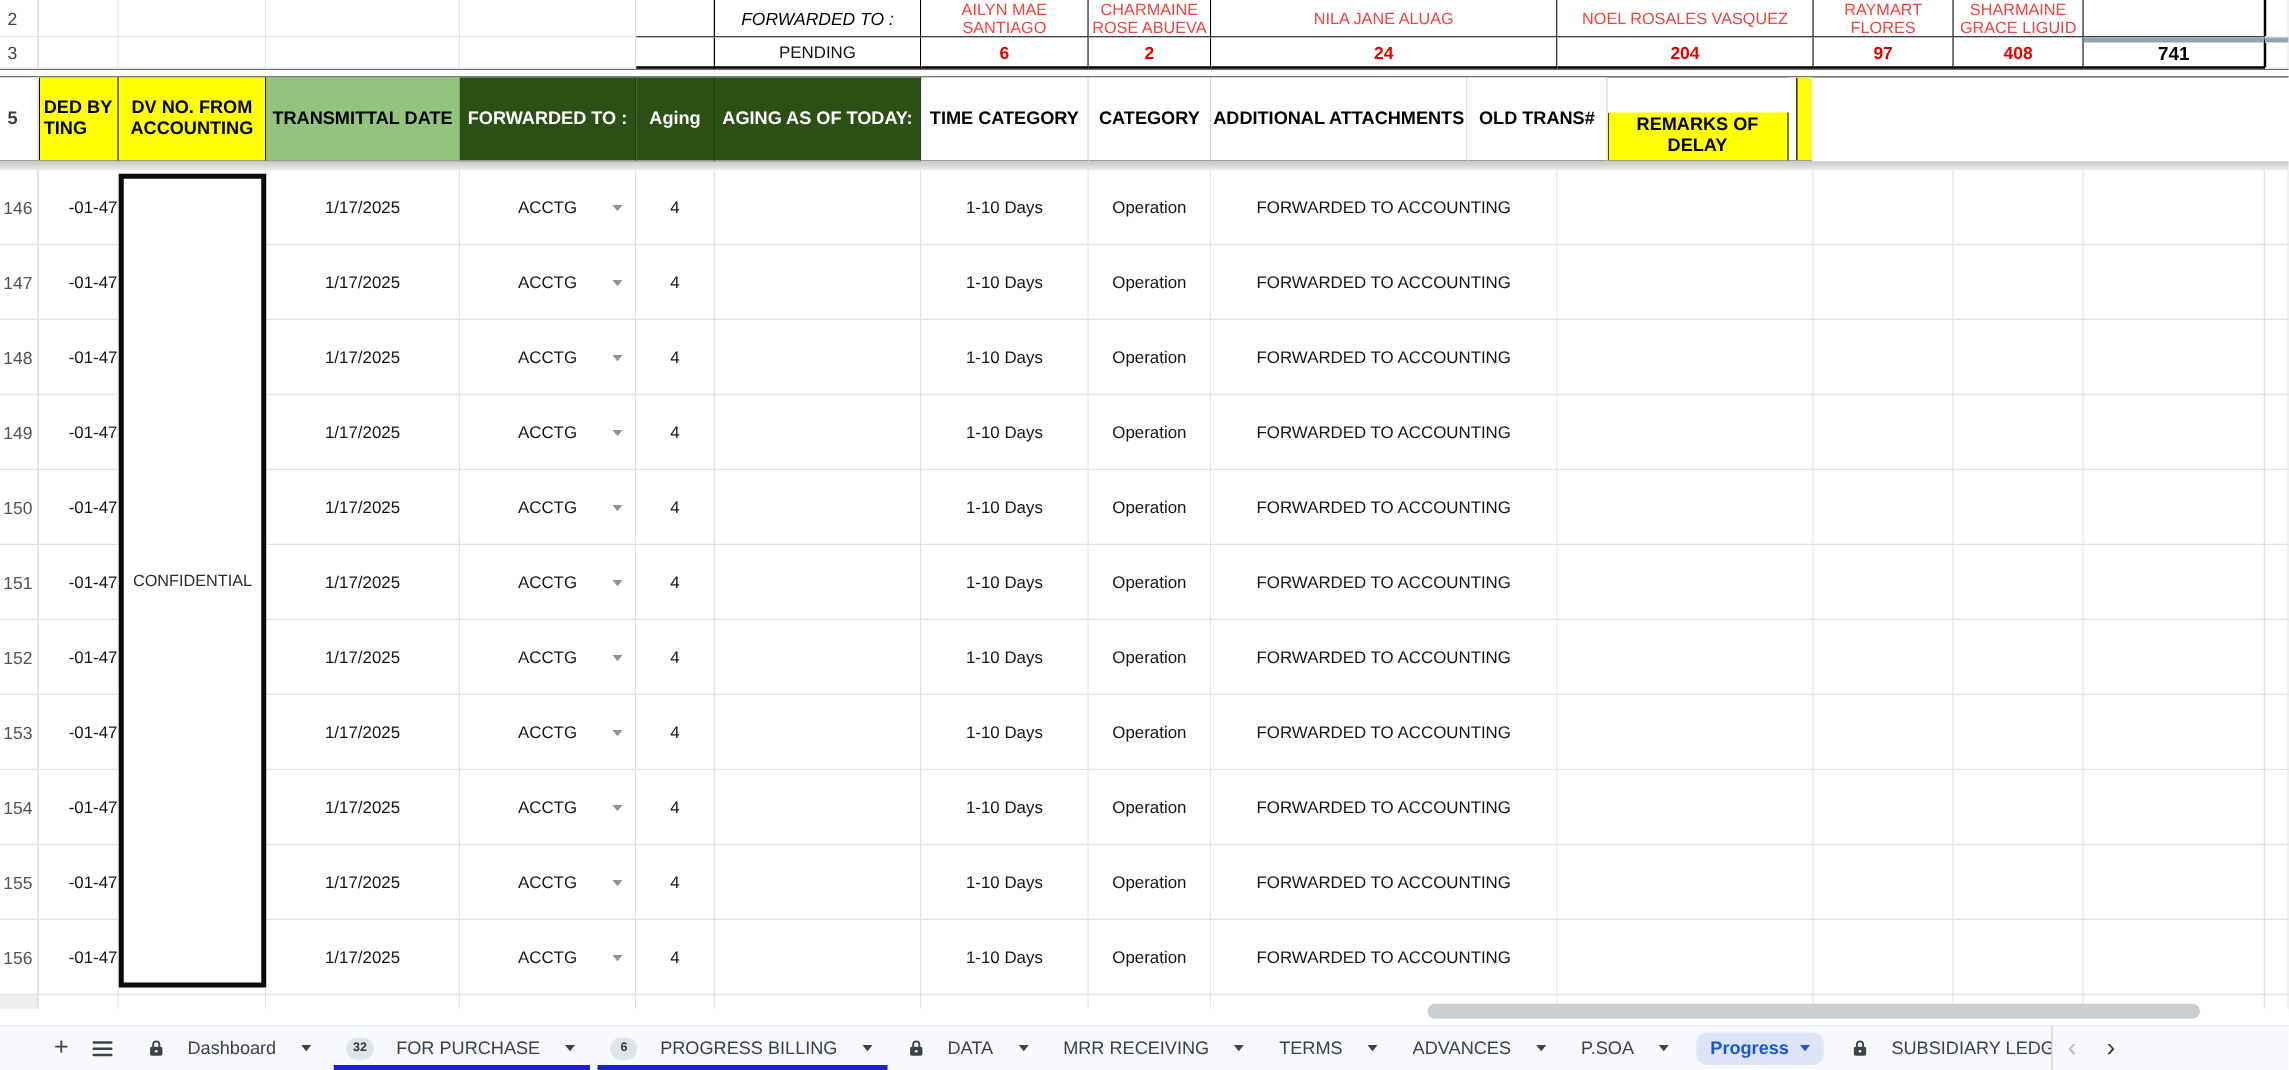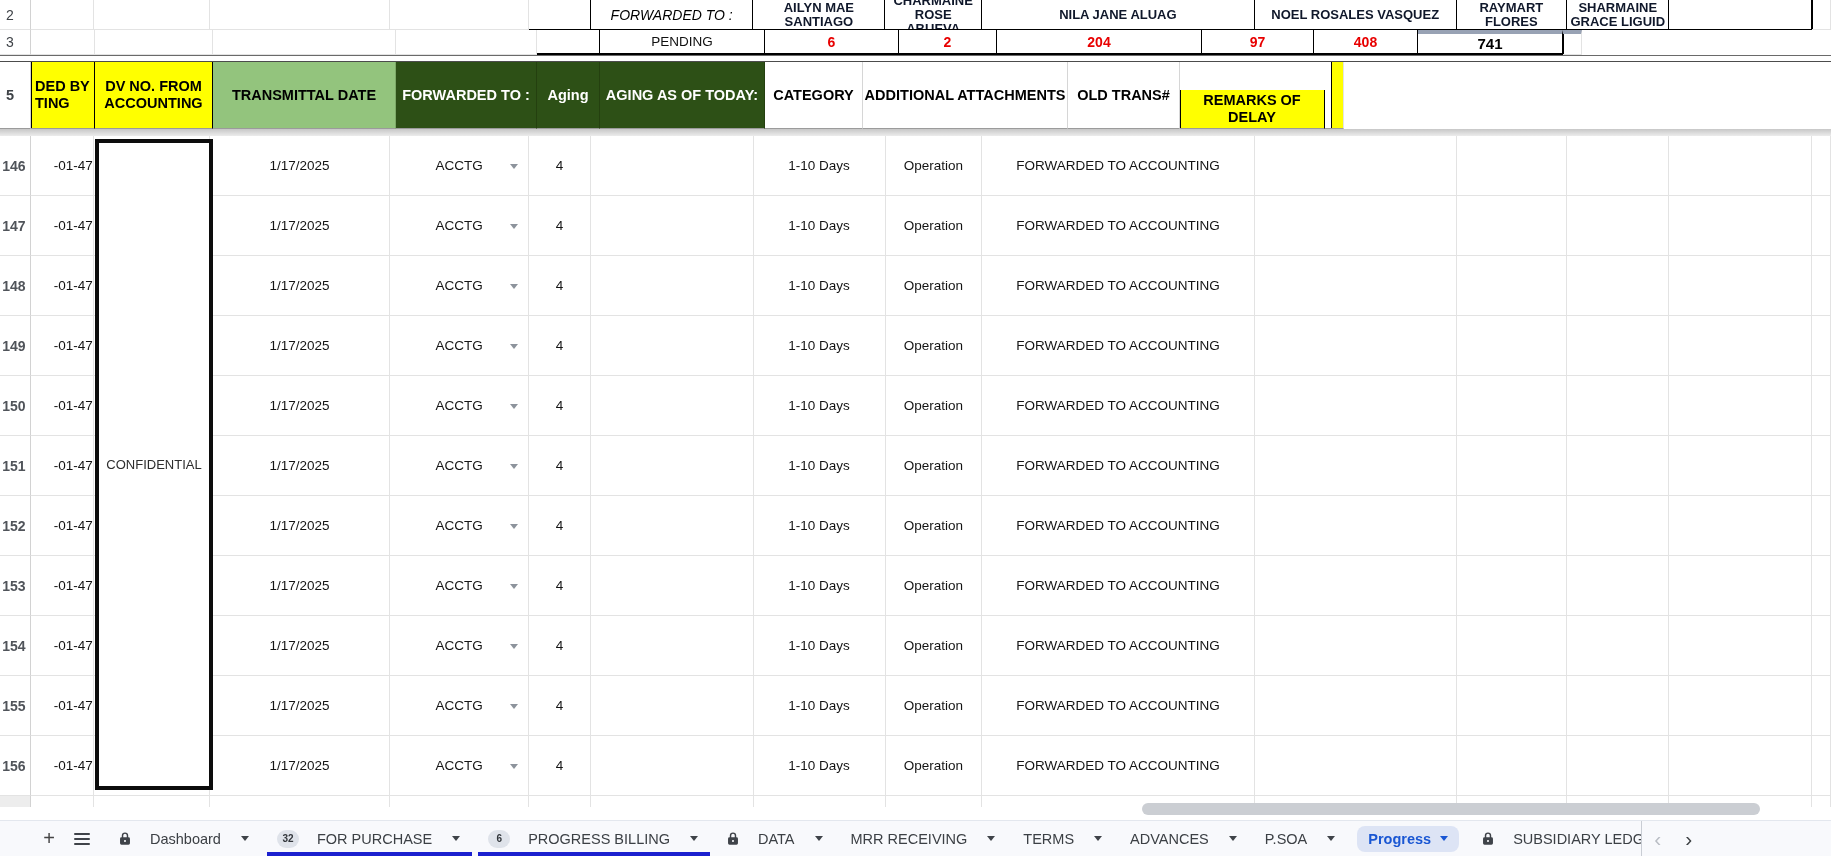--- a/index.html
+++ b/index.html
@@ -1,40 +1,40 @@
 <!DOCTYPE html>
 <html><head>
 <meta charset="utf-8">
 <style>
   * { box-sizing: border-box; margin: 0; padding: 0; }
   html,body { width:1831px; height:856px; overflow:hidden; background:#fff;
     font-family:"Liberation Sans", sans-serif; color:#111; }
   .sheet { position:relative; width:1831px; height:856px; background:#fff; }
 
   
-  .c1{width:31px}.c2{width:64px}.c3{width:118px}.c4{width:183px}.c5{width:141px}
+  .c1{width:31px}.c2{width:64px}.c3{width:118px}.c4{width:155px}.c5{width:141px}
   .c6{width:63px}.c7{width:165px}.c8{width:134px}.c9{width:98px}.c10{width:277px}
   .c11{width:205px}.c12{width:112px}.c13{width:104px}.c14{width:145px}.c15{width:19px}
 
   .row { display:flex; width:1831px; }
   .cell { position:relative; display:flex; align-items:center; justify-content:center;
     border-right:1px solid #e3e3e3; border-bottom:1px solid #e3e3e3;
     font-size:13.5px; overflow:hidden; background:#fff; text-align:center; }
 
   
   .r2 { height:30px; } .r3 { height:25px; }
   .r2 .cell, .r3 .cell { border-bottom:1px solid #e3e3e3; }
   .rownum { justify-content:flex-start; padding-left:6px; color:#3e4247; font-size:14px;
     border-right:1px solid #d2d2d2; background:#fff; }
   .blk { border-right:1px solid #000 !important; }
   .r2 .blk { border-bottom:1px solid #000; }
   .r3 .blk { border-bottom:2px solid #000; }
   .blkL { box-shadow: inset 1px 0 0 #000; }
   .fwdlabel { font-style:italic; font-size:14px; color:#000; }
-  .pname { color:#0f172a; font-weight:bold; font-size:13px; line-height:14px; padding:0 2px; }
+  .pname { color:#ef4444; font-weight:normal; font-size:13px; line-height:14px; padding:0 2px; }
   .pcount { color:#e80000; font-weight:bold; font-size:14px; }
   .total { color:#000; font-weight:bold; font-size:15px; border-top:4px solid #98a2b4 !important; }
   .graytop { border-top:4px solid #98a2b4 !important; }
 
   
   .gapband { height:7px; width:1831px; background:#fff;
     border-top:1px solid #6a6a6a; border-bottom:1px solid #4c4c4c; }
 
   
   .hdr { height:67px; }
@@ -51,21 +51,21 @@
     background:#ffff00; border-left:1px solid #000; }
 
   .shadowband { height:7px; width:1831px;
     background:linear-gradient(#c7c7c7, #ececec); }
 
   
   .drow { height:60px; }
   .drow .cell { font-size:13.5px; color:#141414; }
   .drow .rownum { justify-content:flex-end; padding:0 4px 0 0; color:#50545a;
     font-size:14px; letter-spacing:0; }
-  .drow .rownum span { margin-left:-7px; white-space:nowrap;font-weight:bold; }
+  .drow .rownum span { margin-left:-7px; white-space:nowrap; }
   .drow .c2 { justify-content:flex-end; padding-left:1px; }
   .dd-caret { position:absolute; right:10px; top:50%; margin-top:-2px; width:0; height:0;
     border-left:4.5px solid transparent; border-right:4.5px solid transparent;
     border-top:5px solid #8d939c; }
 
   .partial { height:11px; }
   .partial .cell { border-bottom:none; }
   .partial .rownum { background:#ededed; }
 
   
@@ -130,37 +130,39 @@
   <div class="row r3">
     <div class="cell c1 rownum">3</div>
     <div class="cell c2"></div>
     <div class="cell c3"></div>
     <div class="cell c4"></div>
     <div class="cell c5"></div>
     <div class="cell c6 blk"></div>
     <div class="cell c7 blk">PENDING</div>
     <div class="cell c8 blk pcount">6</div>
     <div class="cell c9 blk pcount">2</div>
+    <div class="cell c10 blk pcount">24</div>
     <div class="cell c11 blk pcount">204</div>
     <div class="cell c12 blk pcount">97</div>
     <div class="cell c13 blk pcount">408</div>
     <div class="cell c14 blk total">741</div>
     <div class="cell c15 blkL graytop"></div>
   </div>
 
   <div class="gapband"></div>
 
   <div class="row hdr">
     <div class="cell c1 rownum">5</div>
     <div class="cell c2 h-yellow" style="box-shadow:inset 1px 0 0 #000;">DED BY TING</div>
     <div class="cell c3 h-yellow">DV NO. FROM ACCOUNTING</div>
     <div class="cell c4 h-lgreen">TRANSMITTAL DATE</div>
     <div class="cell c5 h-dgreen">FORWARDED TO :</div>
     <div class="cell c6 h-dgreen">Aging</div>
     <div class="cell c7 h-dgreen">AGING AS OF TODAY:</div>
+    <div class="cell c8 h-white">TIME CATEGORY</div>
     <div class="cell c9 h-white">CATEGORY</div>
     <div class="cell c11 h-white">ADDITIONAL ATTACHMENTS</div>
     <div class="cell c12 h-white">OLD TRANS#</div>
     <div class="cell c14 h-yellow" style="box-shadow:inset 1px 0 0 #000;margin-top:28px;">REMARKS OF DELAY</div>
     <div class="cell c15 h-stub">
         <div class="sliver"></div>
       </div>
   </div>
 
   <div class="shadowband"></div>

